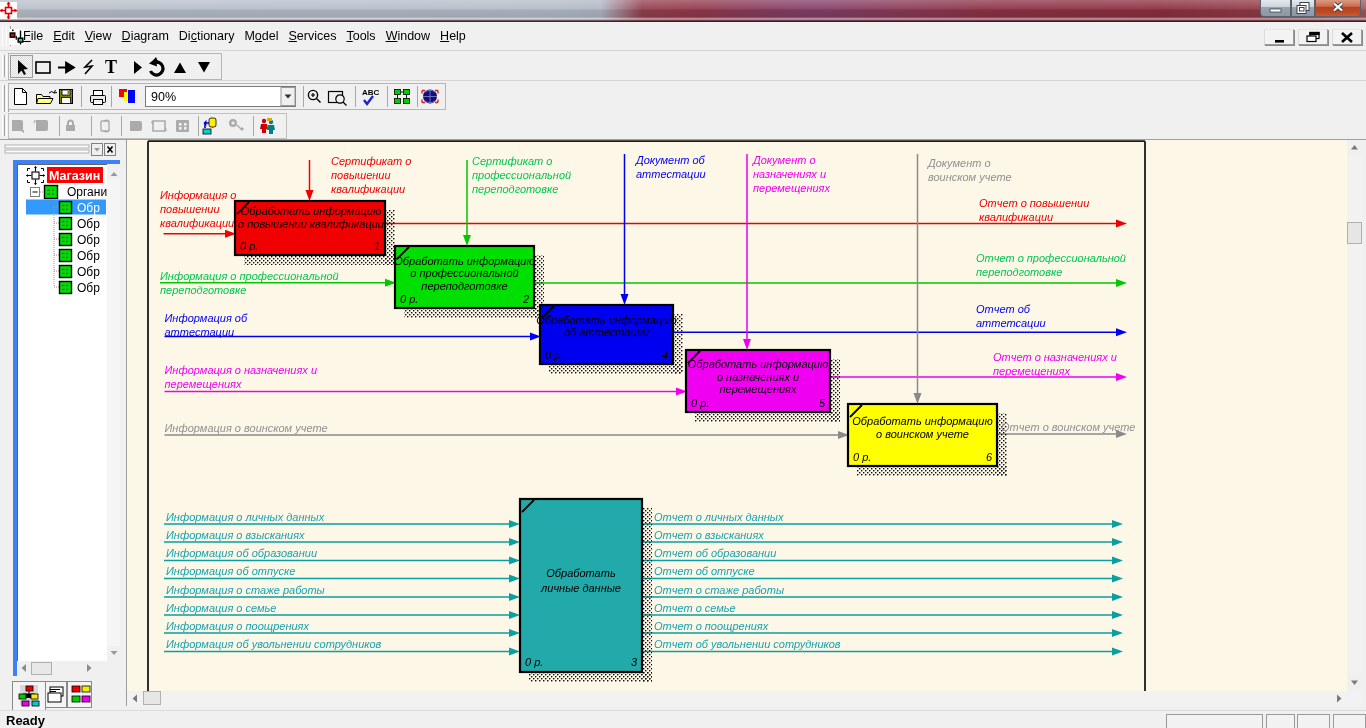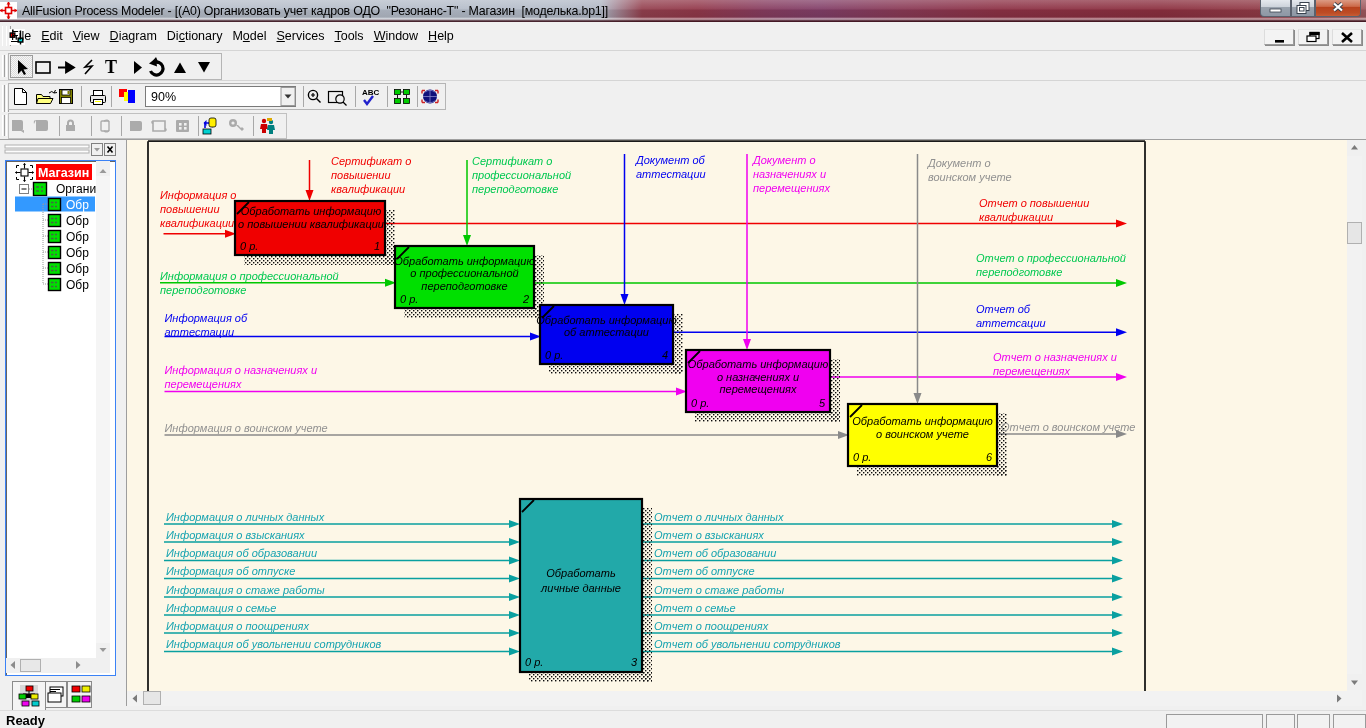--- a/index.html
+++ b/index.html
@@ -23,63 +23,62 @@
 .capbtn.restore { width:24px; } .capbtn.close { width:46px; border-radius:0 0 4px 0;
   background:linear-gradient(to bottom, #dc9a84 0%, #cc6a4a 40%, #b8421e 46%, #bd4c25 80%, #c85c35 100%);
 }
 
 
 #menubar { position:absolute; left:0; top:22px; width:1366px; height:29px; background:#f0f0f0; border-bottom:1px solid #d5d5d5; }
 #menubar .grip { position:absolute; left:2px; top:4px; bottom:4px; width:5px;
   border-left:1px solid #fff; border-right:1px solid #a0a0a0; }
 #menubar .grip2 { left:6px; }
 #menubar .childicon { position:absolute; left:9px; top:7px; width:16px; height:16px; }
-#menubar .menus { position:absolute; left:6px; top:0; height:100%; display:flex; align-items:center; font-size:12.5px; color:#000; }
+#menubar .menus { position:absolute; left:18px; top:0; height:100%; display:flex; align-items:center; font-size:12.5px; color:#000; }
 #menubar .menus span { padding:0 5px; }
 #menubar .menus u { text-decoration:underline; }
 .mdibtns { position:absolute; right:4px; top:7px; display:flex; gap:4px; }
 .mdibtn { width:30px; height:16px; background:#f3f3f3; border:1px solid #9b9b9b; border-top-color:#e5e5e5; border-left-color:#dcdcdc; box-shadow:1px 1px 0 #8a8a8a; position:relative; }
 
 
 .toolbar { position:absolute; left:0; width:1366px; background:#f0f0f0; }
 #tb1 { top:52px; height:29px; border-bottom:1px solid #d5d5d5; }
 #tb2 { top:82px; height:39px; border-bottom:1px solid #d5d5d5; }
 #tb3 { top:112px; height:28px; border-bottom:1px solid #9f9f9f; }
 .tgrip { position:absolute; left:2px; top:3px; bottom:3px; width:3px; border-left:1px solid #fff; border-right:1px solid #a0a0a0; }
 .tgrip.g2 { left:6px; }
 
 
 #client { position:absolute; left:0; top:140px; width:1366px; height:570px; background:#f0f0f0; }
 
 
 #lpanel { position:absolute; left:3px; top:2px; width:113px; height:568px; }
 #lpanel .hdr { position:absolute; left:0; top:0; width:113px; height:16px; }
 #tree {
-  position:absolute; left:2px; top:18px; width:111px; height:516px;
-  background:#fff; border:1px solid #3b82f6;
+  position:absolute; left:10px; top:18px; width:111px; height:516px;
+  background:#fff; border:4px solid #3b82f6;
   box-shadow:inset 1px 1px 0 #646464;
 }
 
 
 #statusbar { position:absolute; left:0; top:710px; width:1366px; height:18px; background:#f0f0f0; border-top:1px solid #dcdcdc; font-size:13px; color:#000;font-weight:bold; }
 #statusbar .ready { position:absolute; left:6px; top:2px; }
 .spanel { position:absolute; top:3px; height:26px; border:1px solid #9a9a9a; background:#f2f2f2; }
 </style>
 </head>
 <body>
 
 <div id="titlebar">
   <div class="appicon"><svg width="17" height="17" viewBox="0 0 17 17">
         <g stroke="#e00000" stroke-width="1.6" fill="none">
           <rect x="5.5" y="5.5" width="6" height="6"></rect>
           <path d="M8.5 0v5M8.5 12v5M0 8.5h5M12 8.5h5"></path>
           <path d="M6.5 2.5l2-2.5 2 2.5zM6.5 14.5l2 2.5 2-2.5zM2.5 6.5L0 8.5l2.5 2zM14.5 6.5l2.5 2-2.5 2z" fill="#e00000" stroke="none"></path>
         </g>
       </svg></div>
-  <div class="title">AllFusion Process Modeler - [(A0) Организовать учет кадров ОДО&nbsp; "Резонанс-Т" - Магазин&nbsp; [моделька.bp1]]</div>
   <div class="capbtns">
     <div class="capbtn first"><svg width="29" height="15">
           <rect x="9" y="9" width="11" height="3" fill="#fff" stroke="#39424e" stroke-width="0.8"></rect>
         </svg></div>
     <div class="capbtn restore"><svg width="22" height="15">
           <g fill="none" stroke="#39424e" stroke-width="1">
             <rect x="8" y="2.5" width="9" height="8" fill="#fff"></rect>
             <rect x="5" y="5.5" width="9" height="8" fill="#fff"></rect>
             <rect x="7.5" y="7.5" width="4.5" height="3.5" fill="none"></rect>
           </g>

